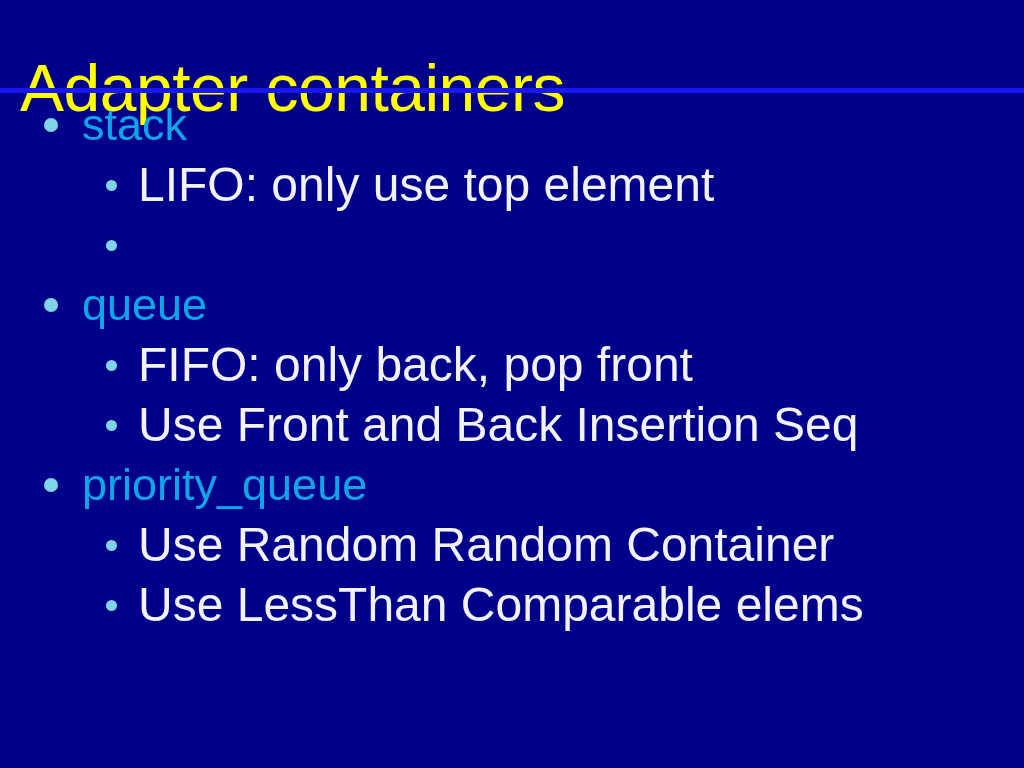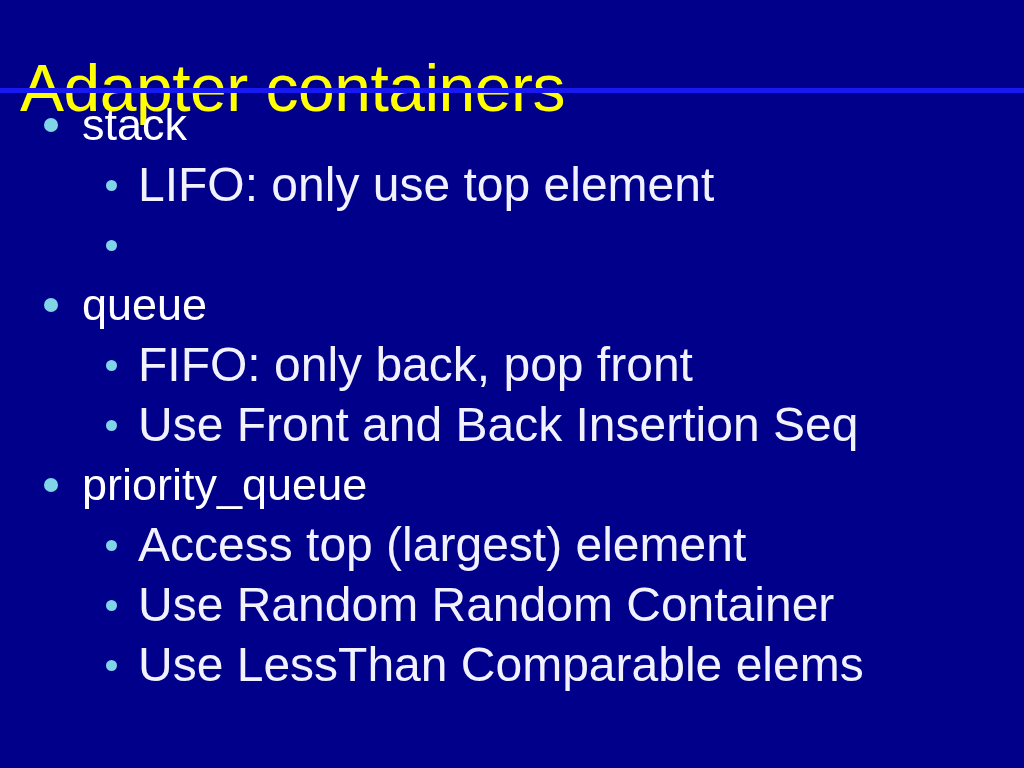--- a/index.html
+++ b/index.html
@@ -68,21 +68,21 @@
     position: relative;
     display: block;
     white-space: nowrap;
   }
 
   
   .lvl1 {
     padding-left: 82px;
     height: 60px;
     line-height: 60px;
-    color: #ffffff;
+    color: #0ea5e9;
     font-size: 45px;
   }
   .lvl1 .bullet {
     position: absolute;
     left: 44px;
     top: 50%;
     margin-top: -7px;
     width: 14px;
     height: 14px;
     border-radius: 50%;
@@ -152,24 +152,20 @@
     <div class="line lvl2">
       <span class="bullet"></span>
       <span class="bullet-text">Use Front and Back Insertion Seq</span>
     </div>
 
     <div class="line lvl1">
       <span class="bullet"></span>
       <span class="bullet-text">priority_queue</span>
     </div>
 
-    <div class="line lvl2">
-      <span class="bullet"></span>
-      <span class="bullet-text">Access top (largest) element</span>
-    </div>
 
     <div class="line lvl2">
       <span class="bullet"></span>
       <span class="bullet-text">Use Random Random Container</span>
     </div>
 
     <div class="line lvl2">
       <span class="bullet"></span>
       <span class="bullet-text">Use LessThan Comparable elems</span>
     </div>

